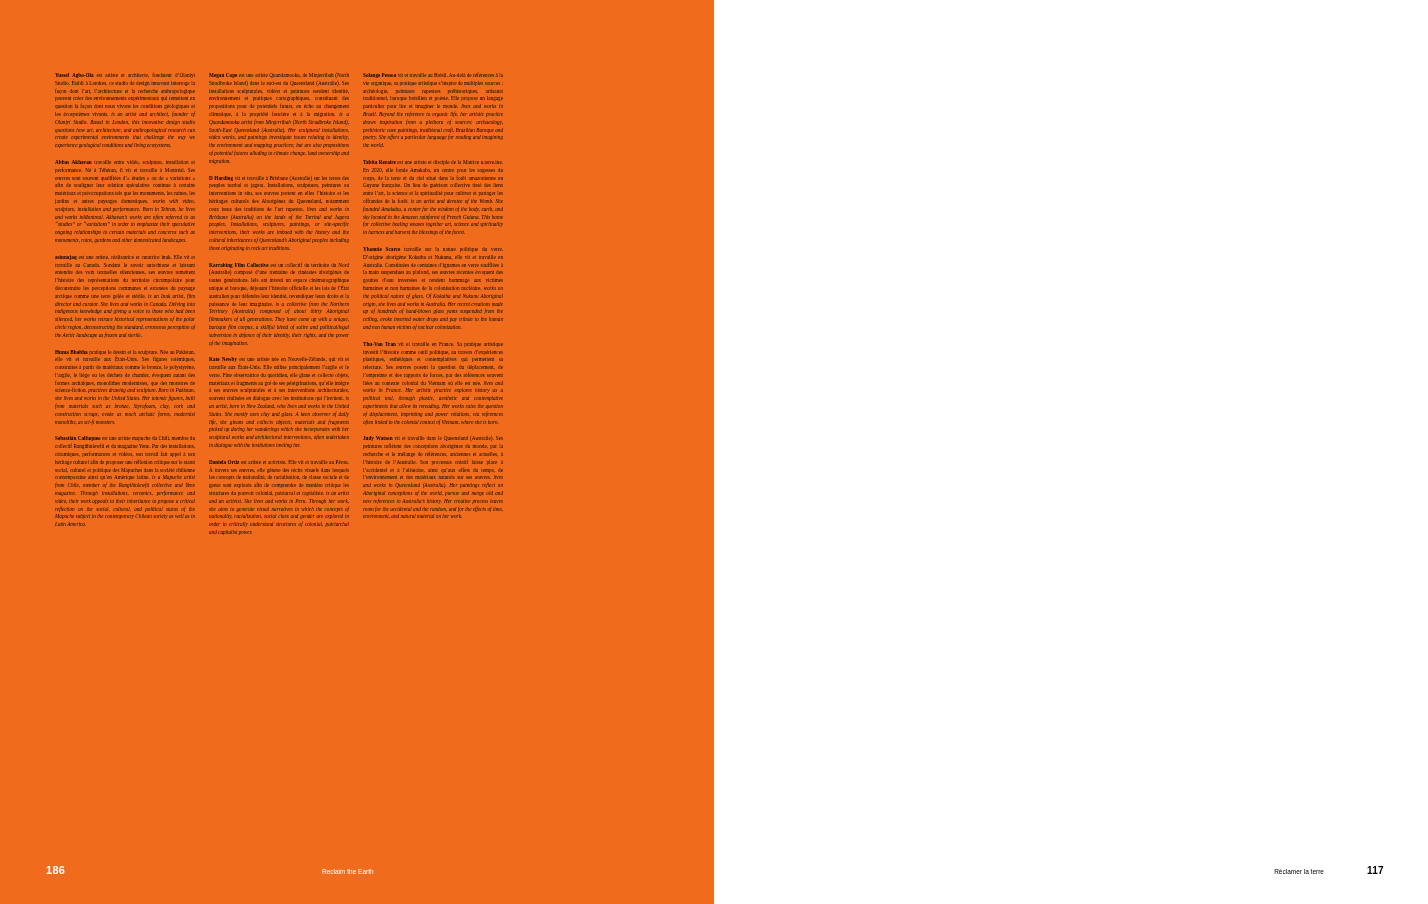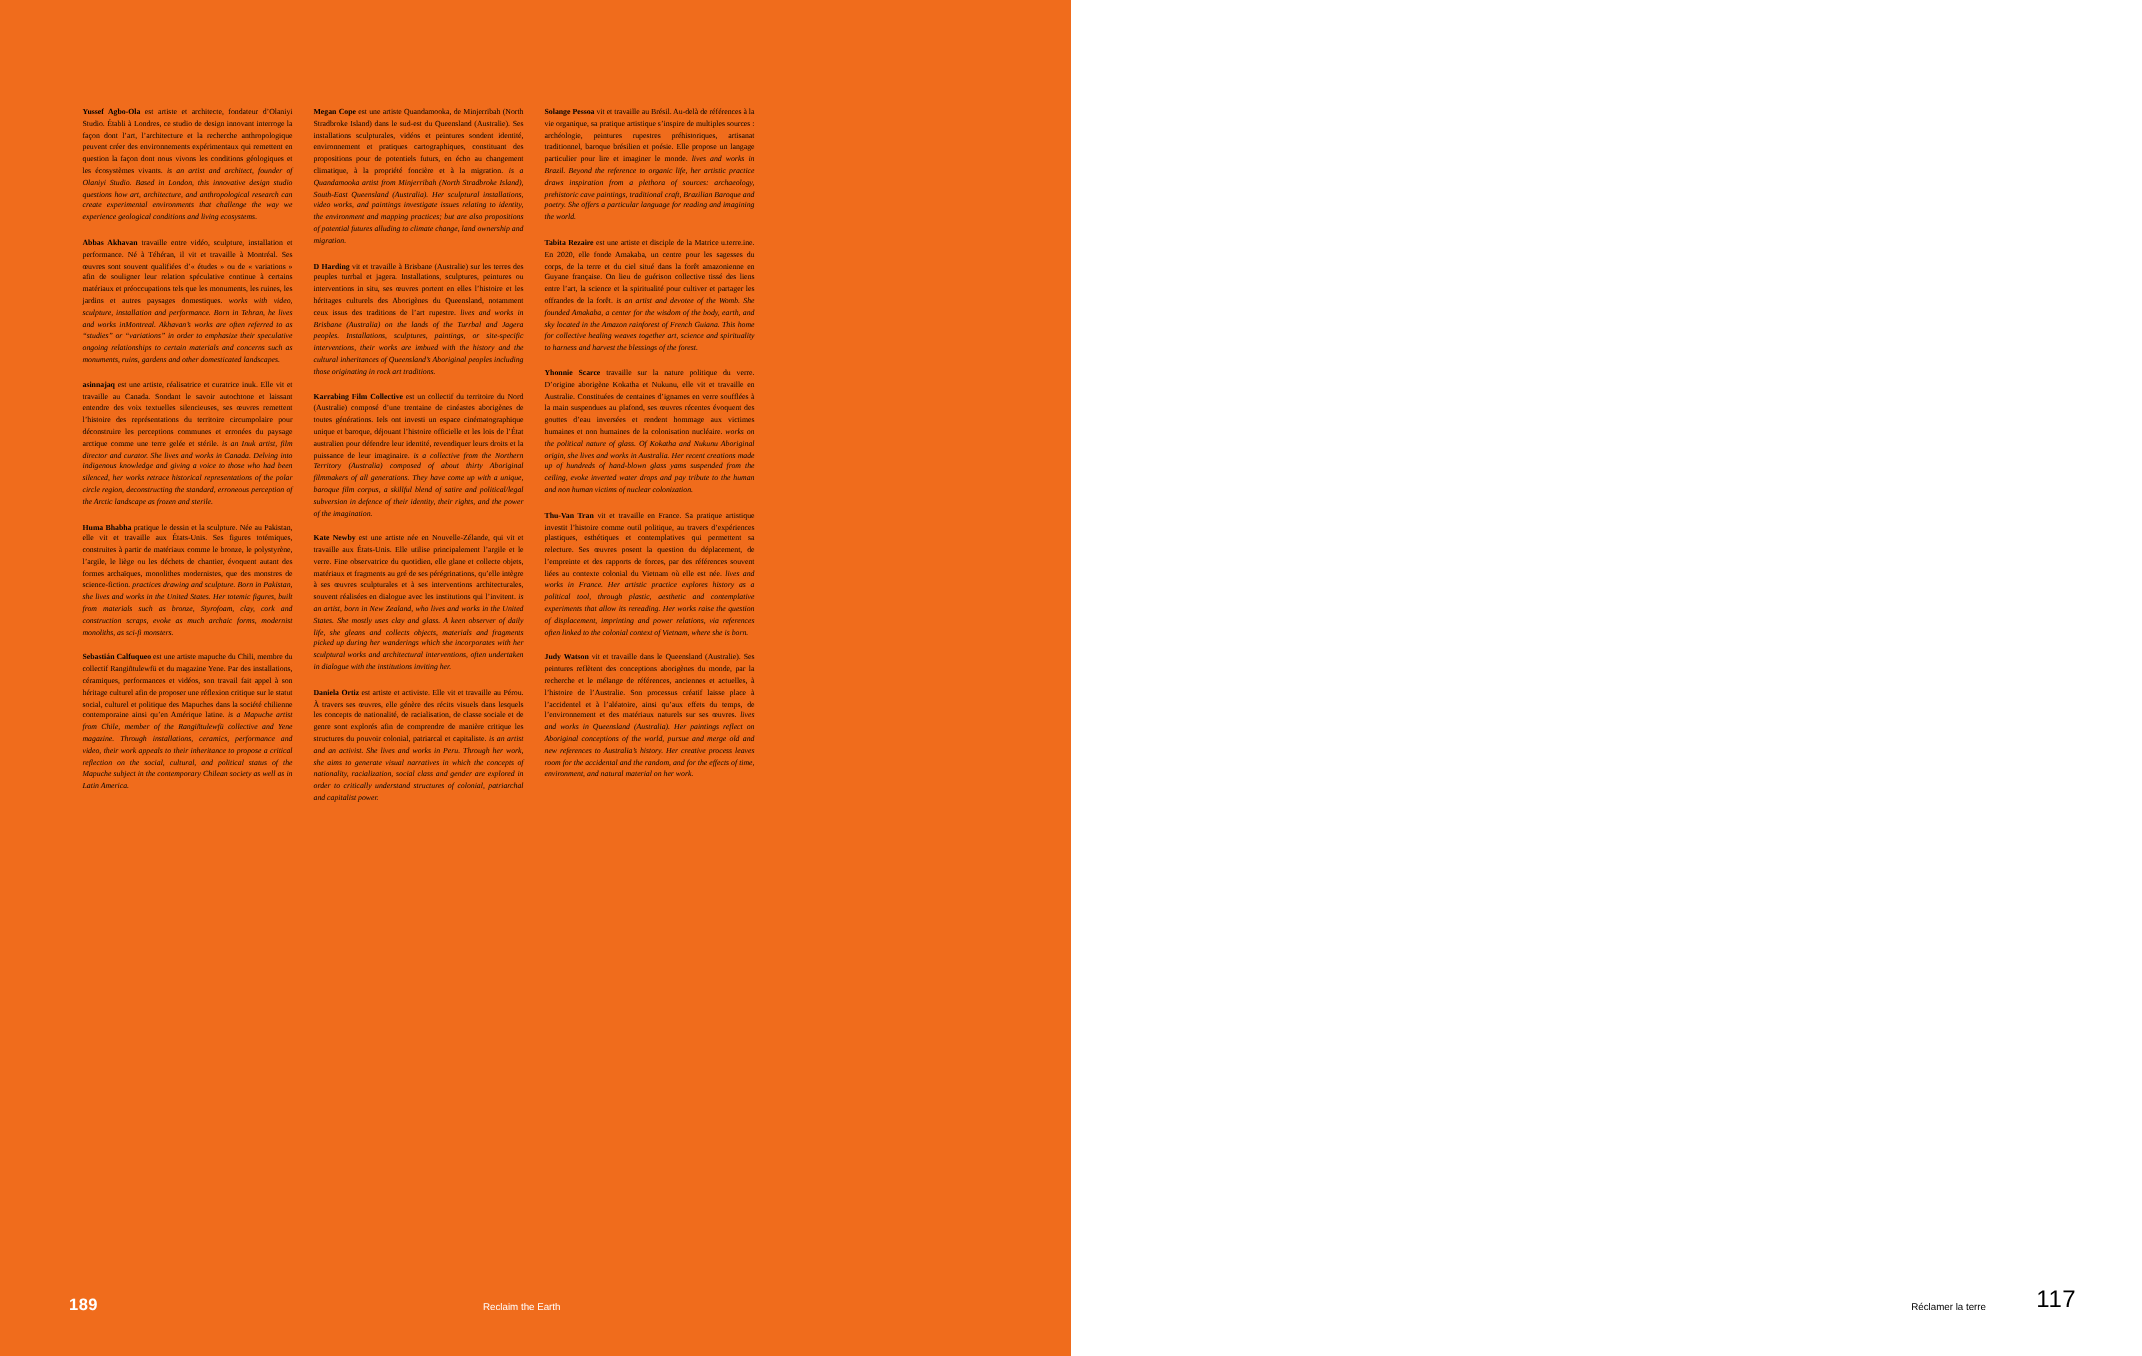--- a/index.html
+++ b/index.html
@@ -13,21 +13,21 @@
         display:grid;grid-template-columns:repeat(4,1fr);column-gap:14px;}
   .biocol{font-size:5.2px;line-height:1.5;color:#000;text-align:justify;}
   .bio{margin-bottom:9px;}
   .bio .nm{font-weight:bold;}
   .bio .fr{}
   .bio .en{font-style:italic;}
 
   .folio{position:absolute;bottom:28px;font-size:9px;letter-spacing:.3px;}
   .folio-l{left:46px;color:#ffffff;font-family:"Liberation Sans",sans-serif;font-weight:bold;font-size:11px;}
   .runhead-l{position:absolute;bottom:29px;left:322px;color:#ffffff;font-size:6.5px;font-family:"Liberation Sans",sans-serif;}
-  .folio-r{right:44px;color:#000;font-family:"Liberation Sans",sans-serif;font-weight:normal;font-size:16px;}
+  .folio-r{right:44px;color:#000;font-family:"Liberation Sans",sans-serif;font-weight:bold;font-size:10px;}
   .runhead-r{position:absolute;bottom:29px;right:104px;color:#000;font-size:6.5px;font-family:"Liberation Sans",sans-serif;}
 </style>
 </head>
 <body>
 
 <div class="page">
 
   <div class="left-page">
     <div class="bios">
       <div class="biocol">
@@ -47,21 +47,21 @@
       <div class="biocol">
         <div class="bio"><span class="nm">Solange Pessoa</span><span class="fr"> vit et travaille au Brésil. Au-delà de références à la vie organique, sa pratique artistique s’inspire de multiples sources : archéologie, peintures rupestres préhistoriques, artisanat traditionnel, baroque brésilien et poésie. Elle propose un langage particulier pour lire et imaginer le monde.</span><span class="en"> lives and works in Brazil. Beyond the reference to organic life, her artistic practice draws inspiration from a plethora of sources: archaeology, prehistoric cave paintings, traditional craft, Brazilian Baroque and poetry. She offers a particular language for reading and imagining the world.</span></div>
         <div class="bio"><span class="nm">Tabita Rezaire</span><span class="fr"> est une artiste et disciple de la Matrice u.terre.ine. En 2020, elle fonde Amakaba, un centre pour les sagesses du corps, de la terre et du ciel situé dans la forêt amazonienne en Guyane française. On lieu de guérison collective tissé des liens entre l’art, la science et la spiritualité pour cultiver et partager les offrandes de la forêt.</span><span class="en"> is an artist and devotee of the Womb. She founded Amakaba, a center for the wisdom of the body, earth, and sky located in the Amazon rainforest of French Guiana. This home for collective healing weaves together art, science and spirituality to harness and harvest the blessings of the forest.</span></div>
         <div class="bio"><span class="nm">Yhonnie Scarce</span><span class="fr"> travaille sur la nature politique du verre. D’origine aborigène Kokatha et Nukunu, elle vit et travaille en Australie. Constituées de centaines d’ignames en verre soufflées à la main suspendues au plafond, ses œuvres récentes évoquent des gouttes d’eau inversées et rendent hommage aux victimes humaines et non humaines de la colonisation nucléaire.</span><span class="en"> works on the political nature of glass. Of Kokatha and Nukunu Aboriginal origin, she lives and works in Australia. Her recent creations made up of hundreds of hand-blown glass yams suspended from the ceiling, evoke inverted water drops and pay tribute to the human and non human victims of nuclear colonization.</span></div>
         <div class="bio"><span class="nm">Thu-Van Tran</span><span class="fr"> vit et travaille en France. Sa pratique artistique investit l’histoire comme outil politique, au travers d’expériences plastiques, esthétiques et contemplatives qui permettent sa relecture. Ses œuvres posent la question du déplacement, de l’empreinte et des rapports de forces, par des références souvent liées au contexte colonial du Vietnam où elle est née.</span><span class="en"> lives and works in France. Her artistic practice explores history as a political tool, through plastic, aesthetic and contemplative experiments that allow its rereading. Her works raise the question of displacement, imprinting and power relations, via references often linked to the colonial context of Vietnam, where she is born.</span></div>
         <div class="bio"><span class="nm">Judy Watson</span><span class="fr"> vit et travaille dans le Queensland (Australie). Ses peintures reflètent des conceptions aborigènes du monde, par la recherche et le mélange de références, anciennes et actuelles, à l’histoire de l’Australie. Son processus créatif laisse place à l’accidentel et à l’aléatoire, ainsi qu’aux effets du temps, de l’environnement et des matériaux naturels sur ses œuvres.</span><span class="en"> lives and works in Queensland (Australia). Her paintings reflect on Aboriginal conceptions of the world, pursue and merge old and new references to Australia’s history. Her creative process leaves room for the accidental and the random, and for the effects of time, environment, and natural material on her work.</span></div>
       </div>
       <div class="biocol"></div>
     </div>
 
-    <div class="folio folio-l">189</div>
+    <div class="folio folio-l">186</div>
     <div class="runhead-l">Reclaim the Earth</div>
   </div>
 
   <div class="right-page">
 
     <div class="folio folio-r">117</div>
     <div class="runhead-r">Réclamer la terre</div>
   </div>
 </div>
 

